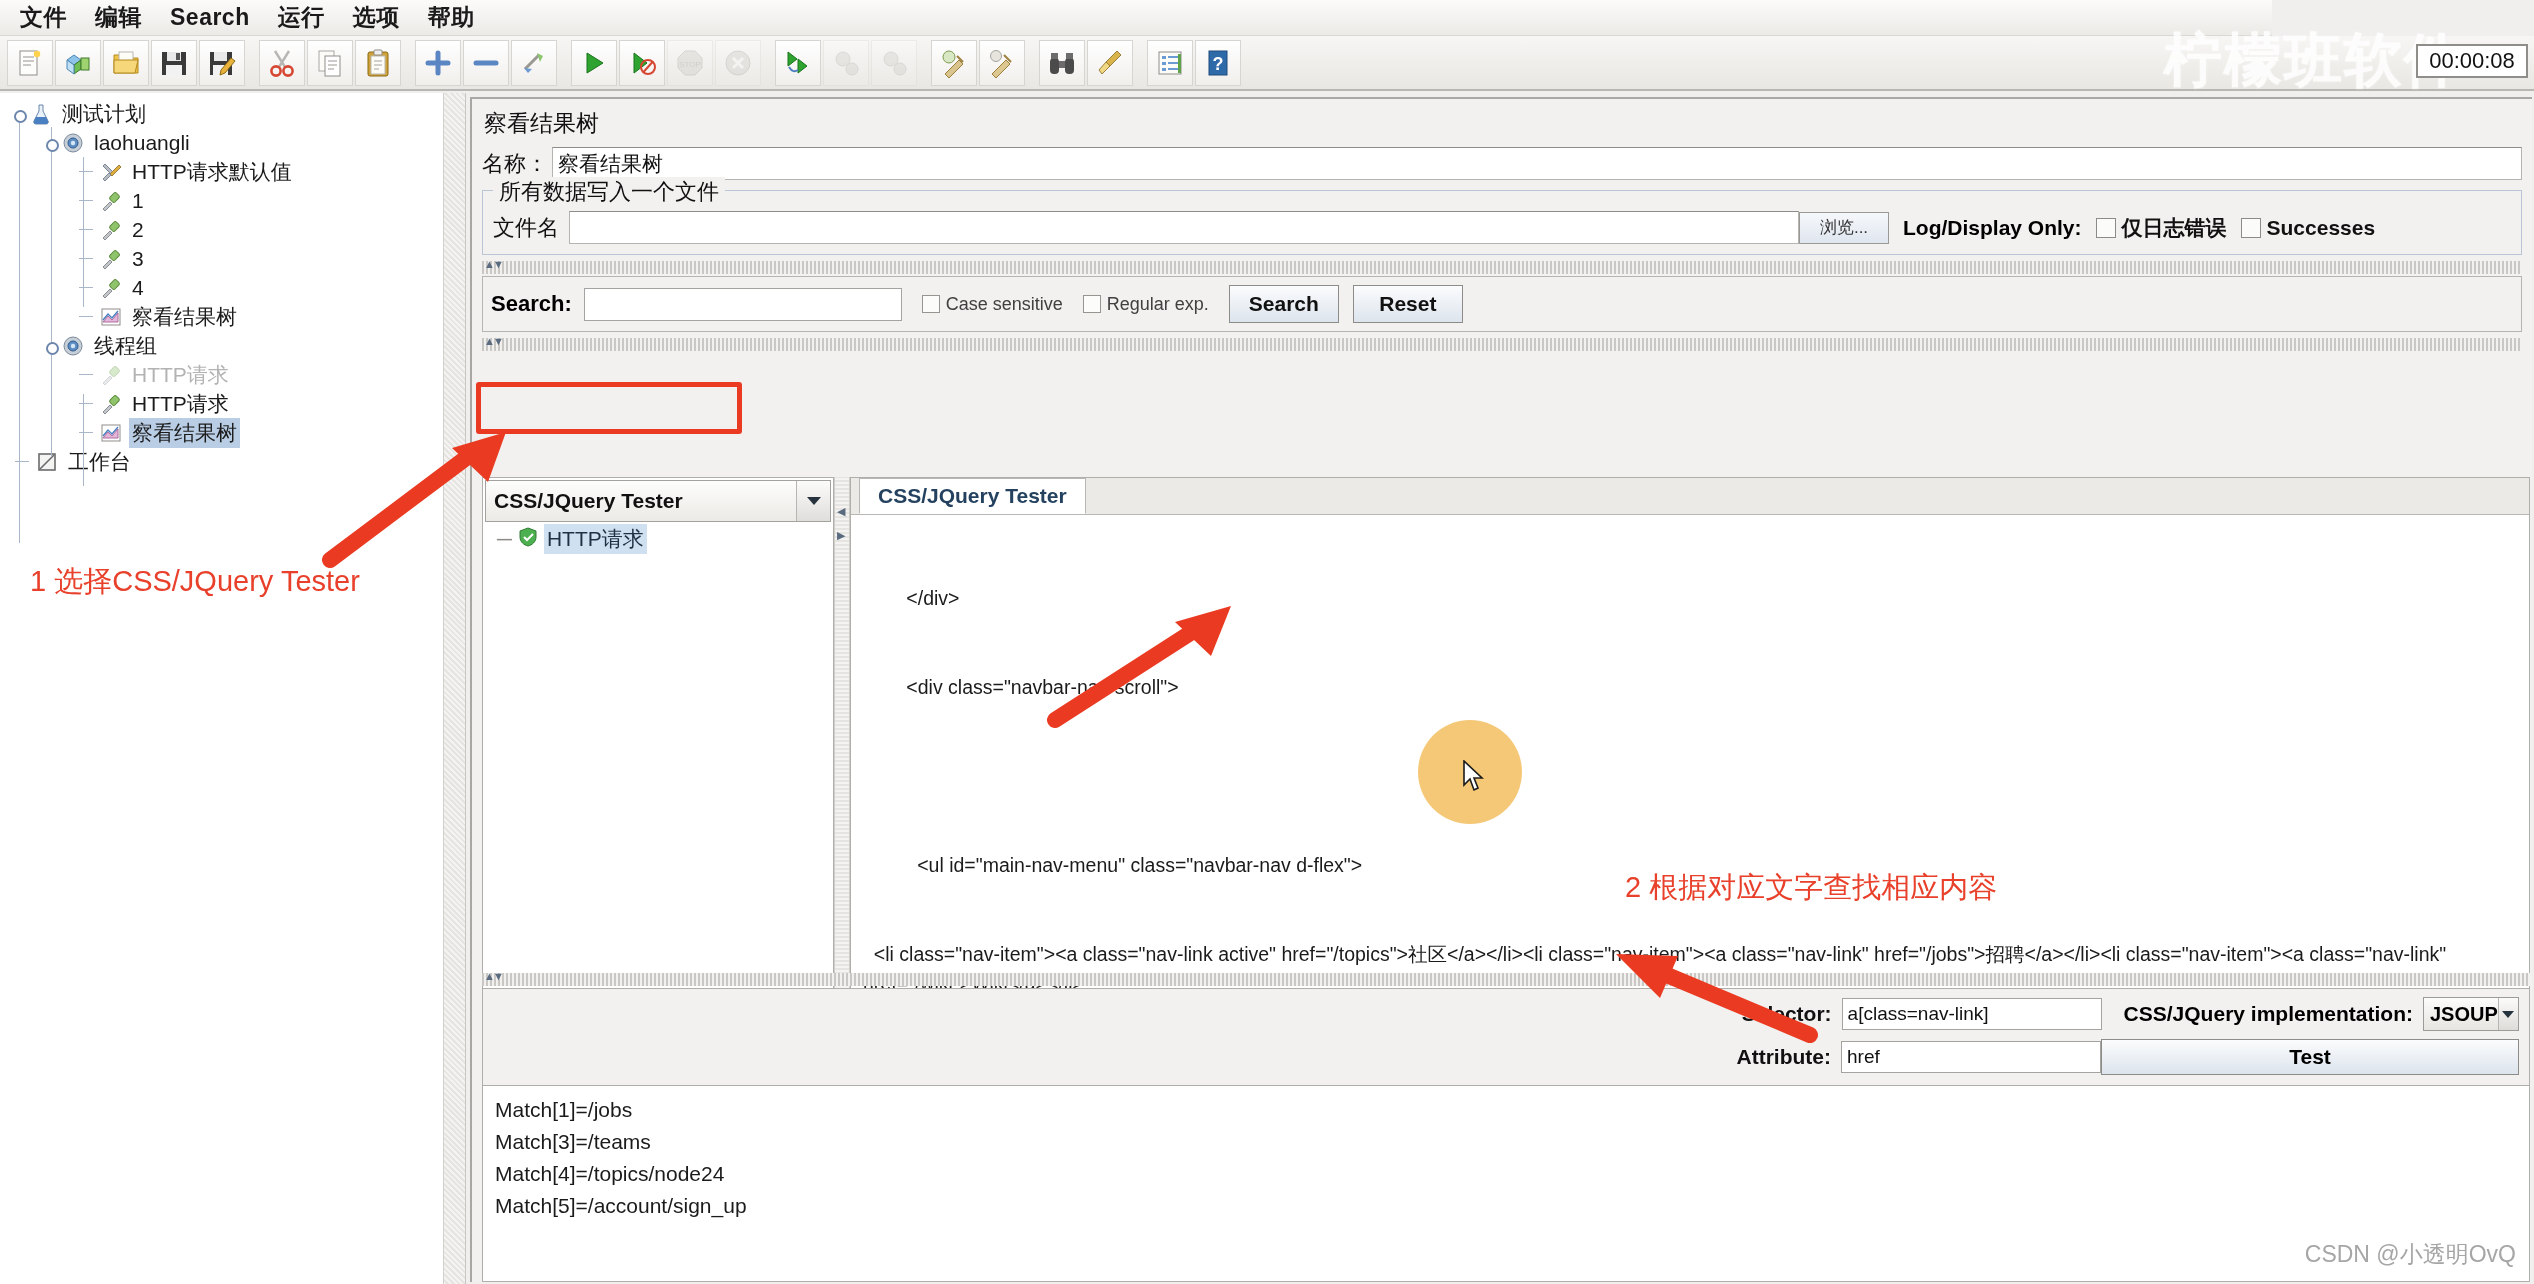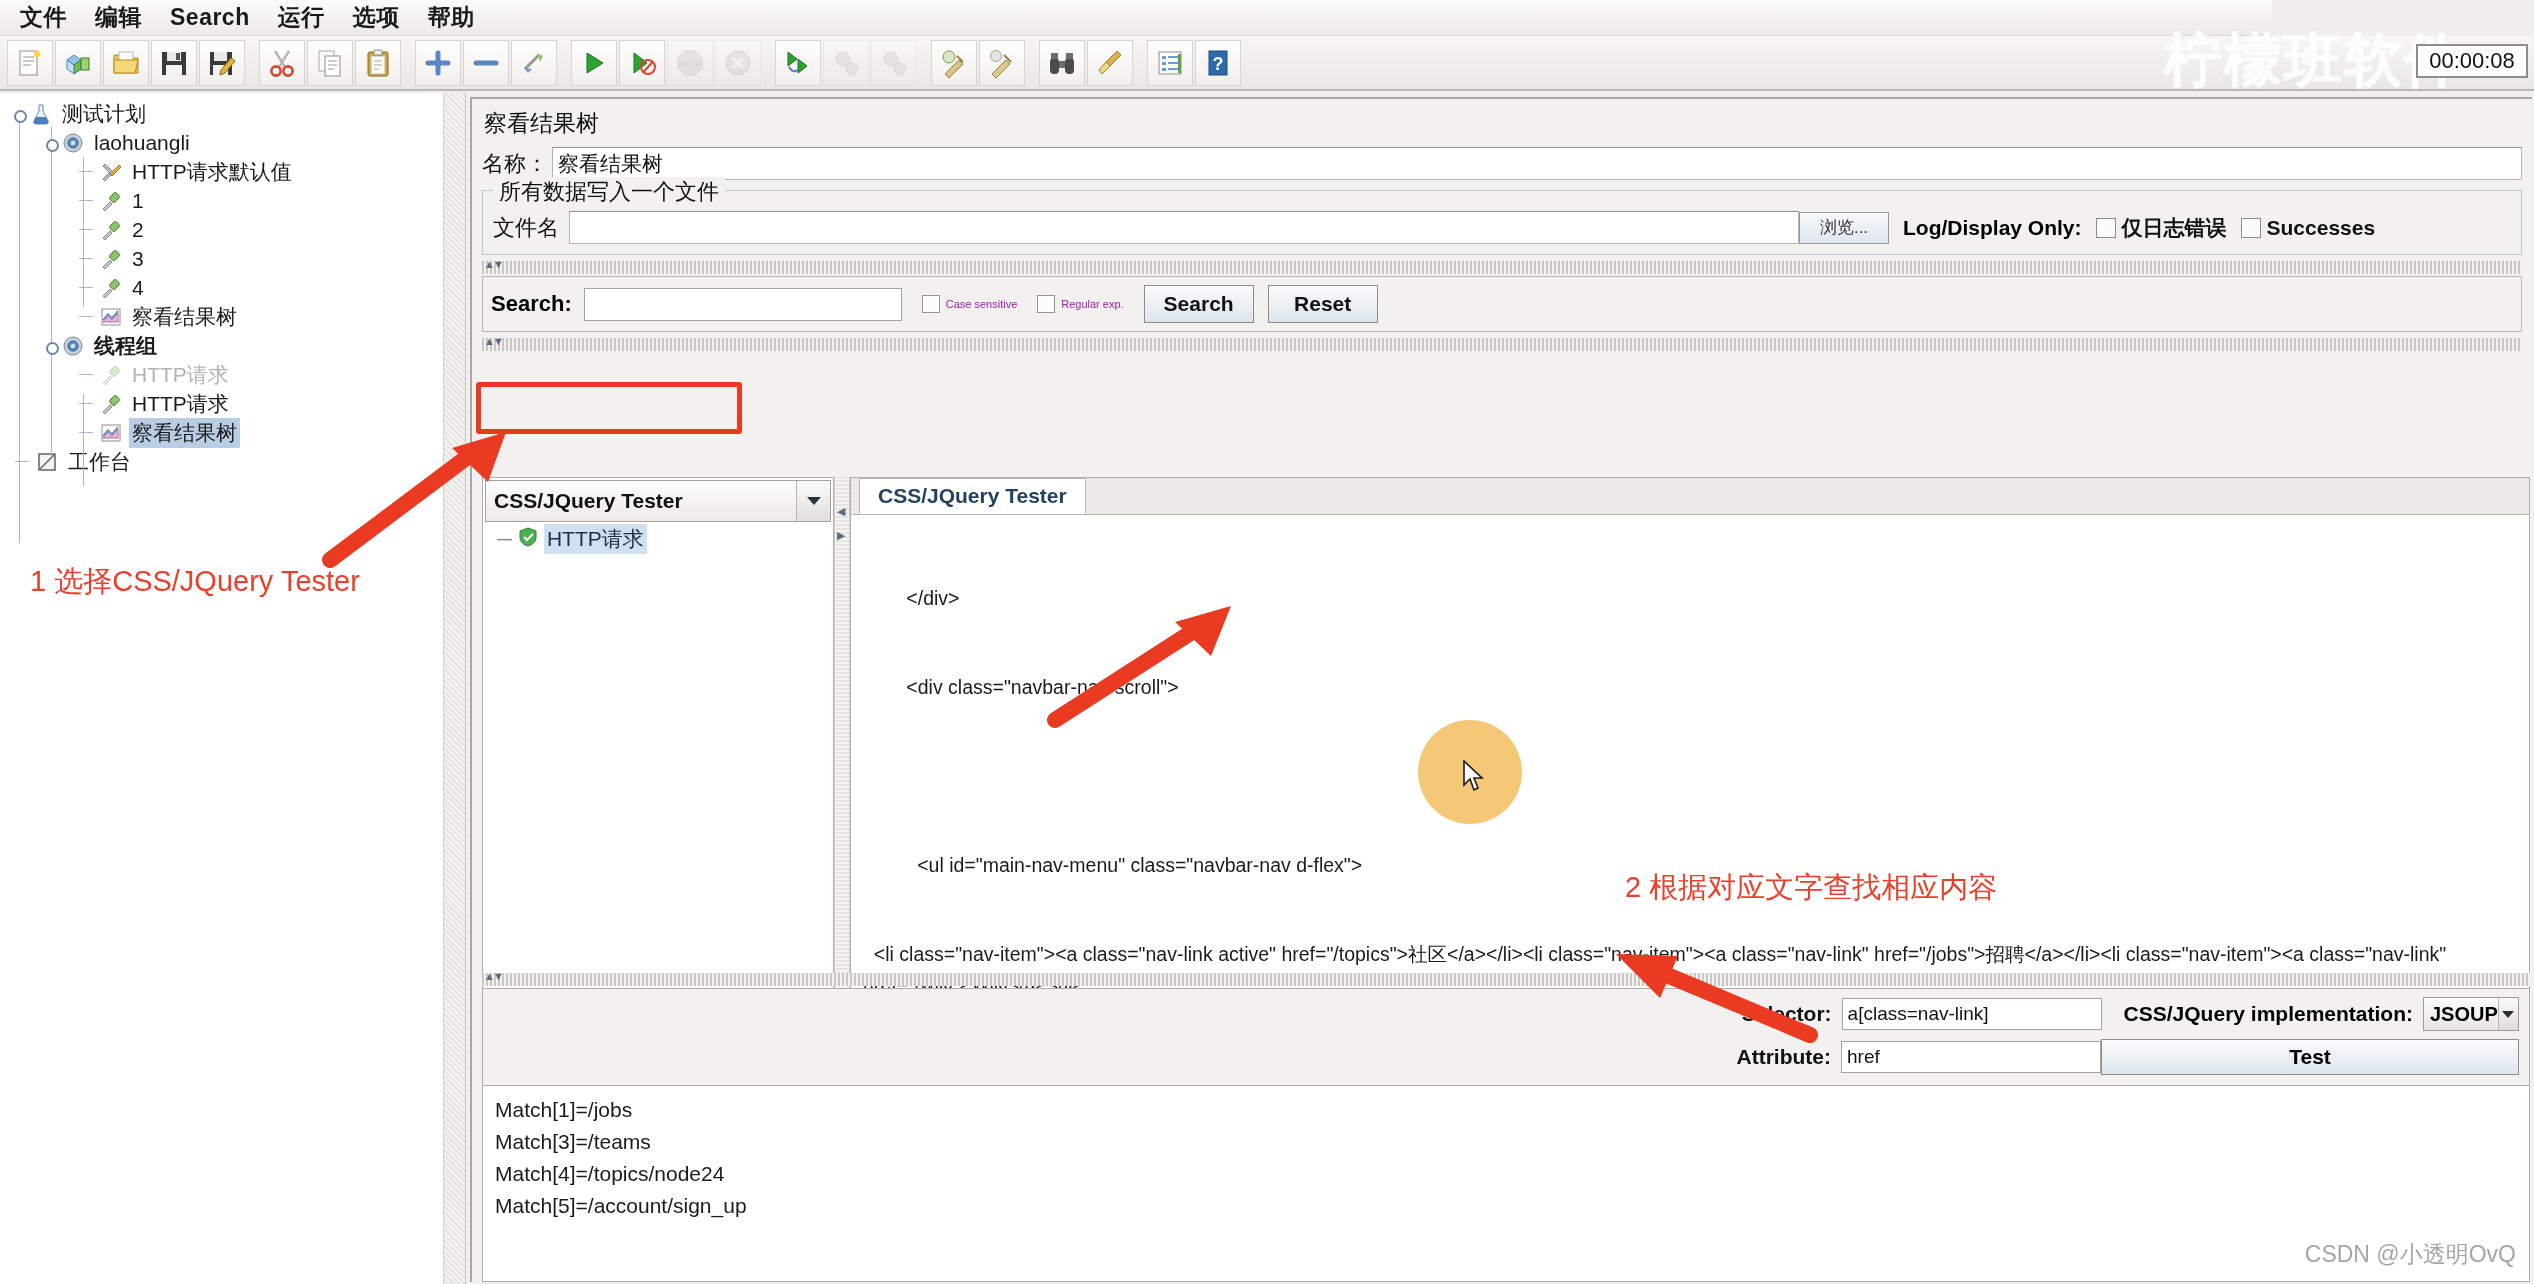--- a/index.html
+++ b/index.html
@@ -206,21 +206,21 @@
   }
   .search-bar .sl { font-size: 22px; font-weight: bold; margin-right: 12px; }
   .search-input {
     width: 318px; height: 33px; background: #fff;
     border: 1px solid #a5a3a0;
   }
   .small-chk {
     width: 18px; height: 18px; border: 1px solid #97958f; background: #fcfcfb;
     margin: 0 6px 0 20px; display:inline-block; cursor:pointer;
   }
-  .small-lbl { font-size: 11px; color: #a21caf; }
+  .small-lbl { font-size: 18px; color: #404040; }
   .btn3d {
     height: 38px; min-width: 110px; margin-left: 20px;
     border: 1px solid #8e8c88;
     background: linear-gradient(#fbfcfd,#dde4ed);
     font-size: 21px; font-weight: bold; color: #111;
     display:flex; align-items:center; justify-content:center;
     cursor: pointer;
   }
 
   
@@ -727,21 +727,21 @@
         <div class="ticon">
           <svg width="22" height="22" viewBox="0 0 22 22">
             <rect x="2" y="3" width="18" height="16" fill="#ffffff" stroke="#8f8d89"></rect>
             <path d="M3 16l5-6 4 4 6-7v9z" fill="#e4b7d8" stroke="#b06aa0"></path>
             <path d="M3 14l5-6 4 4 6-7" fill="none" stroke="#4a7fc1" stroke-width="1.4"></path>
             </svg>
         </div>
         <span class="tlabel">察看结果树</span>
       </div>
 
-      <div class="tnode" style="padding-left:44px;font-weight:bold;">
+      <div class="tnode" style="padding-left:44px;">
         <div class="handle"></div>
         <div class="ticon">
           <svg width="22" height="22" viewBox="0 0 22 22">
             <circle cx="11" cy="11" r="9" fill="#c6cfd8" stroke="#7c8a99"></circle>
             <circle cx="11" cy="11" r="5" fill="#5d8fc4" stroke="#31598c"></circle>
             <circle cx="11" cy="11" r="2.2" fill="#d6e6f5"></circle>
             </svg>
         </div>
         <span class="tlabel">线程组</span>
       </div>

